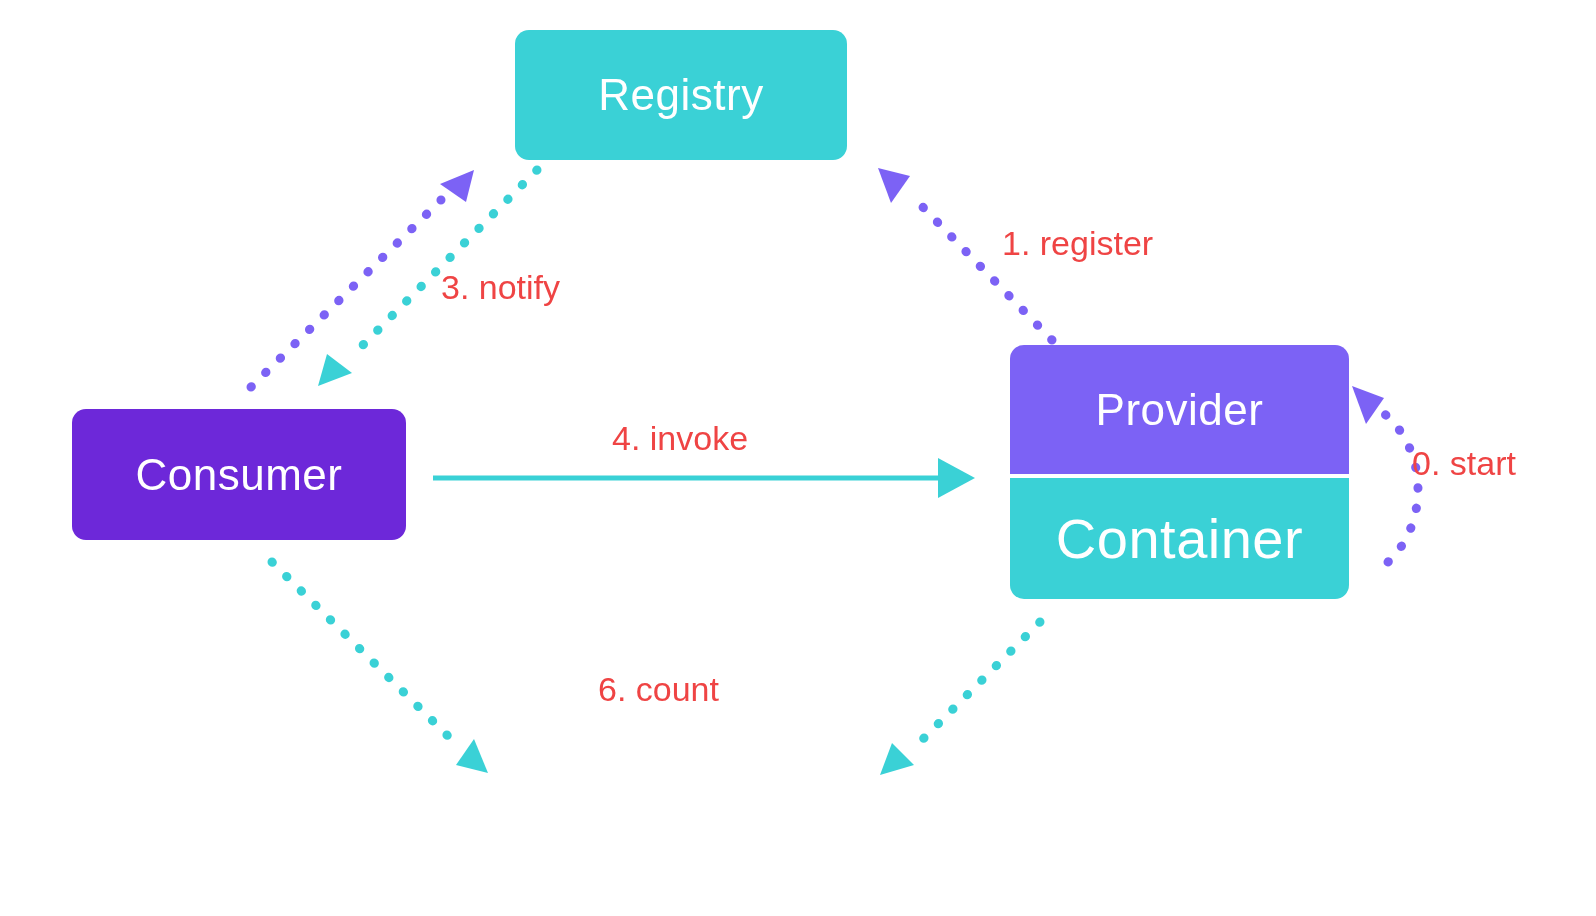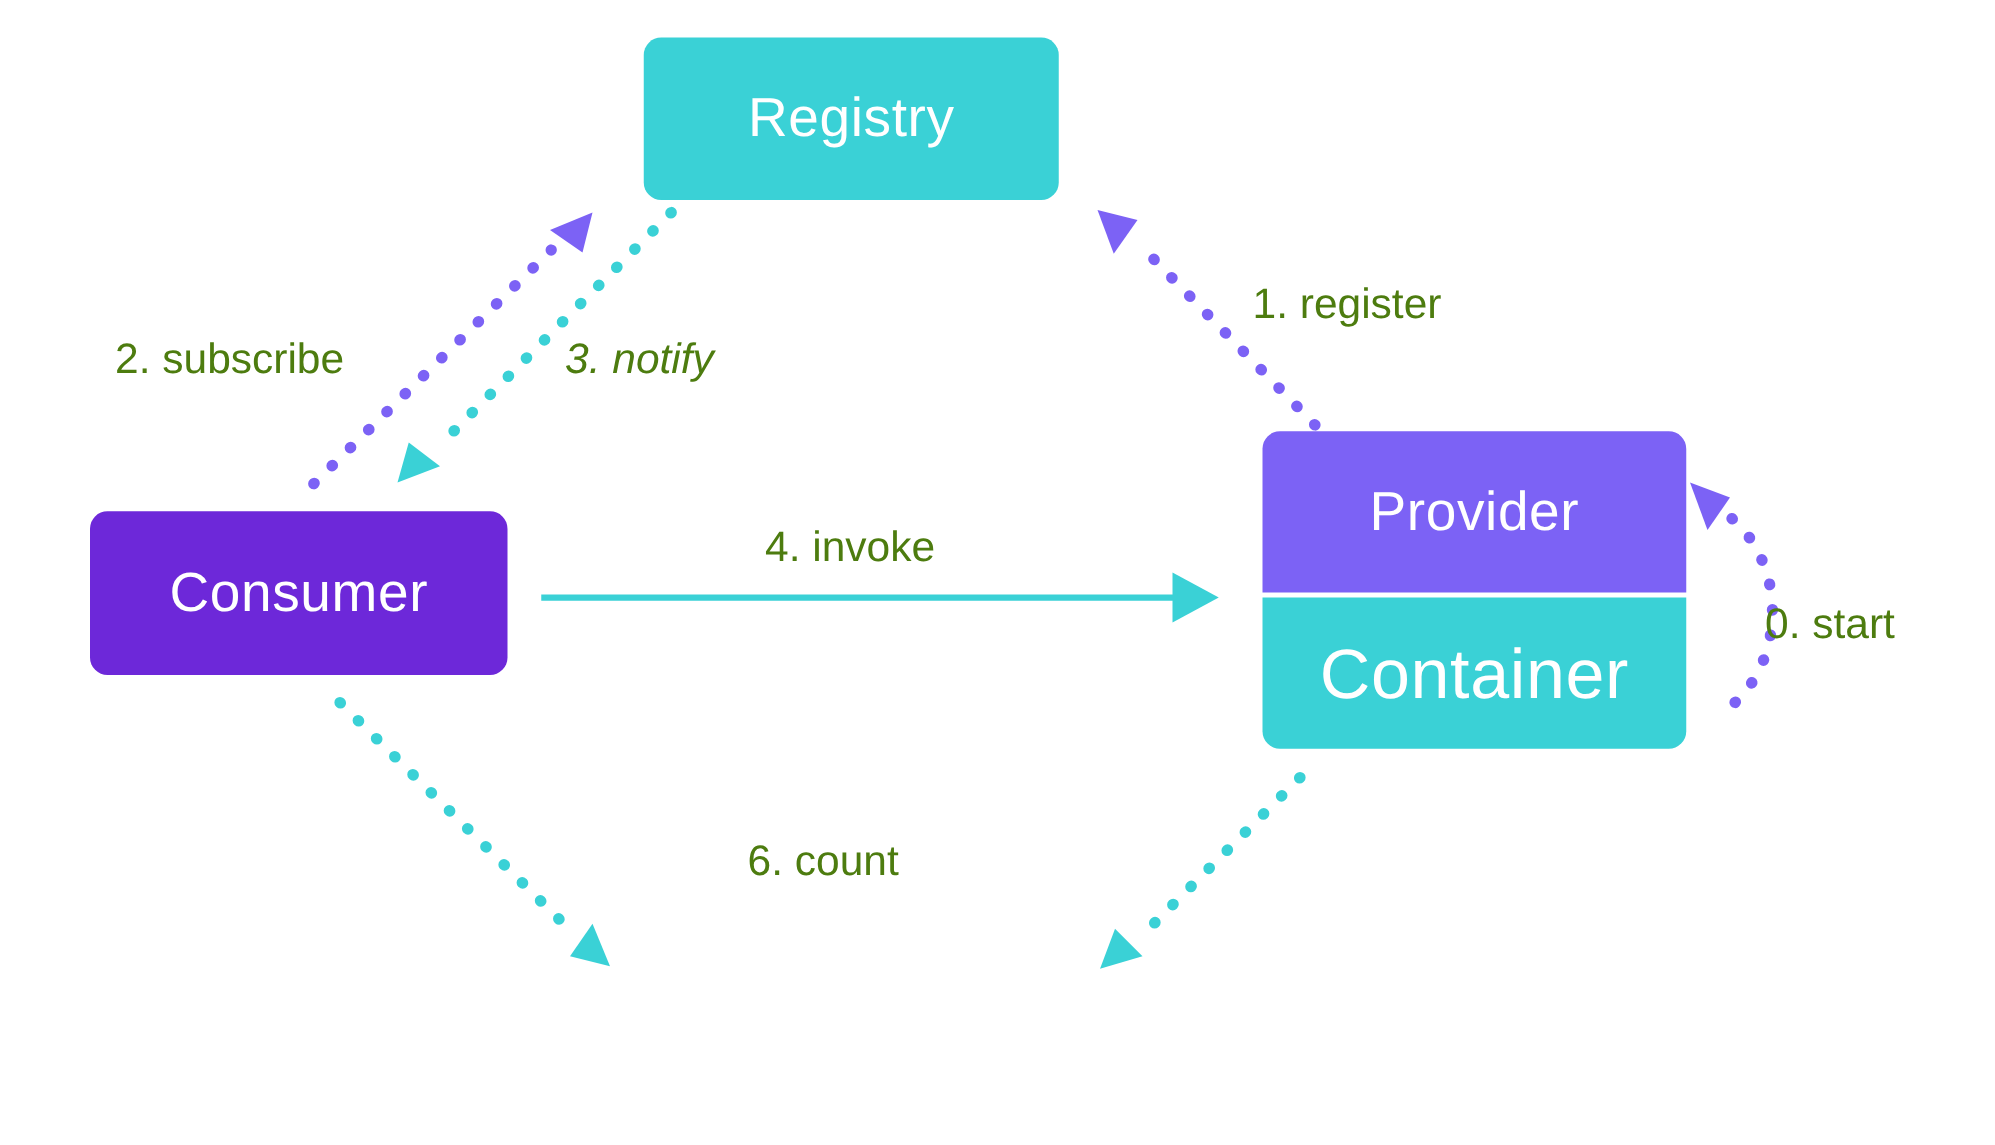--- a/index.html
+++ b/index.html
@@ -50,32 +50,32 @@
     border-radius: 0 0 14px 14px;
     font-size: 56px;
   }
   .node-monitor {
     left: 515px; top: 750px; width: 350px; height: 132px;
     border-radius: 14px;
     font-size: 44px;
   }
   .edge-label {
     position: absolute;
-    color: #4d7c0f;
+    color: #ef4444;
     font-family: "Liberation Sans", sans-serif;
     font-size: 34px;
     font-weight: 400;
     white-space: nowrap;
     user-select: none;
   }
   .lbl-register  { left: 1002px; top: 224px; }
   .lbl-subscribe { left: 92px;   top: 268px; }
-  .lbl-notify    { left: 452px;  top: 268px; font-style: italic; }
+  .lbl-notify    { left: 441px;  top: 268px; }
   .lbl-invoke    { left: 612px;  top: 419px; }
-  .lbl-start     { left: 1412px; top: 444px; margin-top: 36px; }
+  .lbl-start     { left: 1412px; top: 444px; }
   .lbl-count     { left: 598px;  top: 670px; }
   svg.wires {
     position: absolute;
     left: 0; top: 0;
     width: 1596px;
     height: 916px;
     pointer-events: none;
   }
 </style>
 </head>
@@ -136,21 +136,20 @@
 
   <div class="node node-container" style="background:#3ad1d6">
     <span>Container</span>
   </div>
 
 
   <div class="edge-label lbl-start">0. start</div>
 
   <div class="edge-label lbl-register">1. register</div>
 
-  <div class="edge-label lbl-subscribe">2. subscribe</div>
 
   <div class="edge-label lbl-notify">3. notify</div>
 
   <div class="edge-label lbl-invoke">4. invoke</div>
 
   <div class="edge-label lbl-count">6. count</div>
 
 </div>
 
 </body></html>

